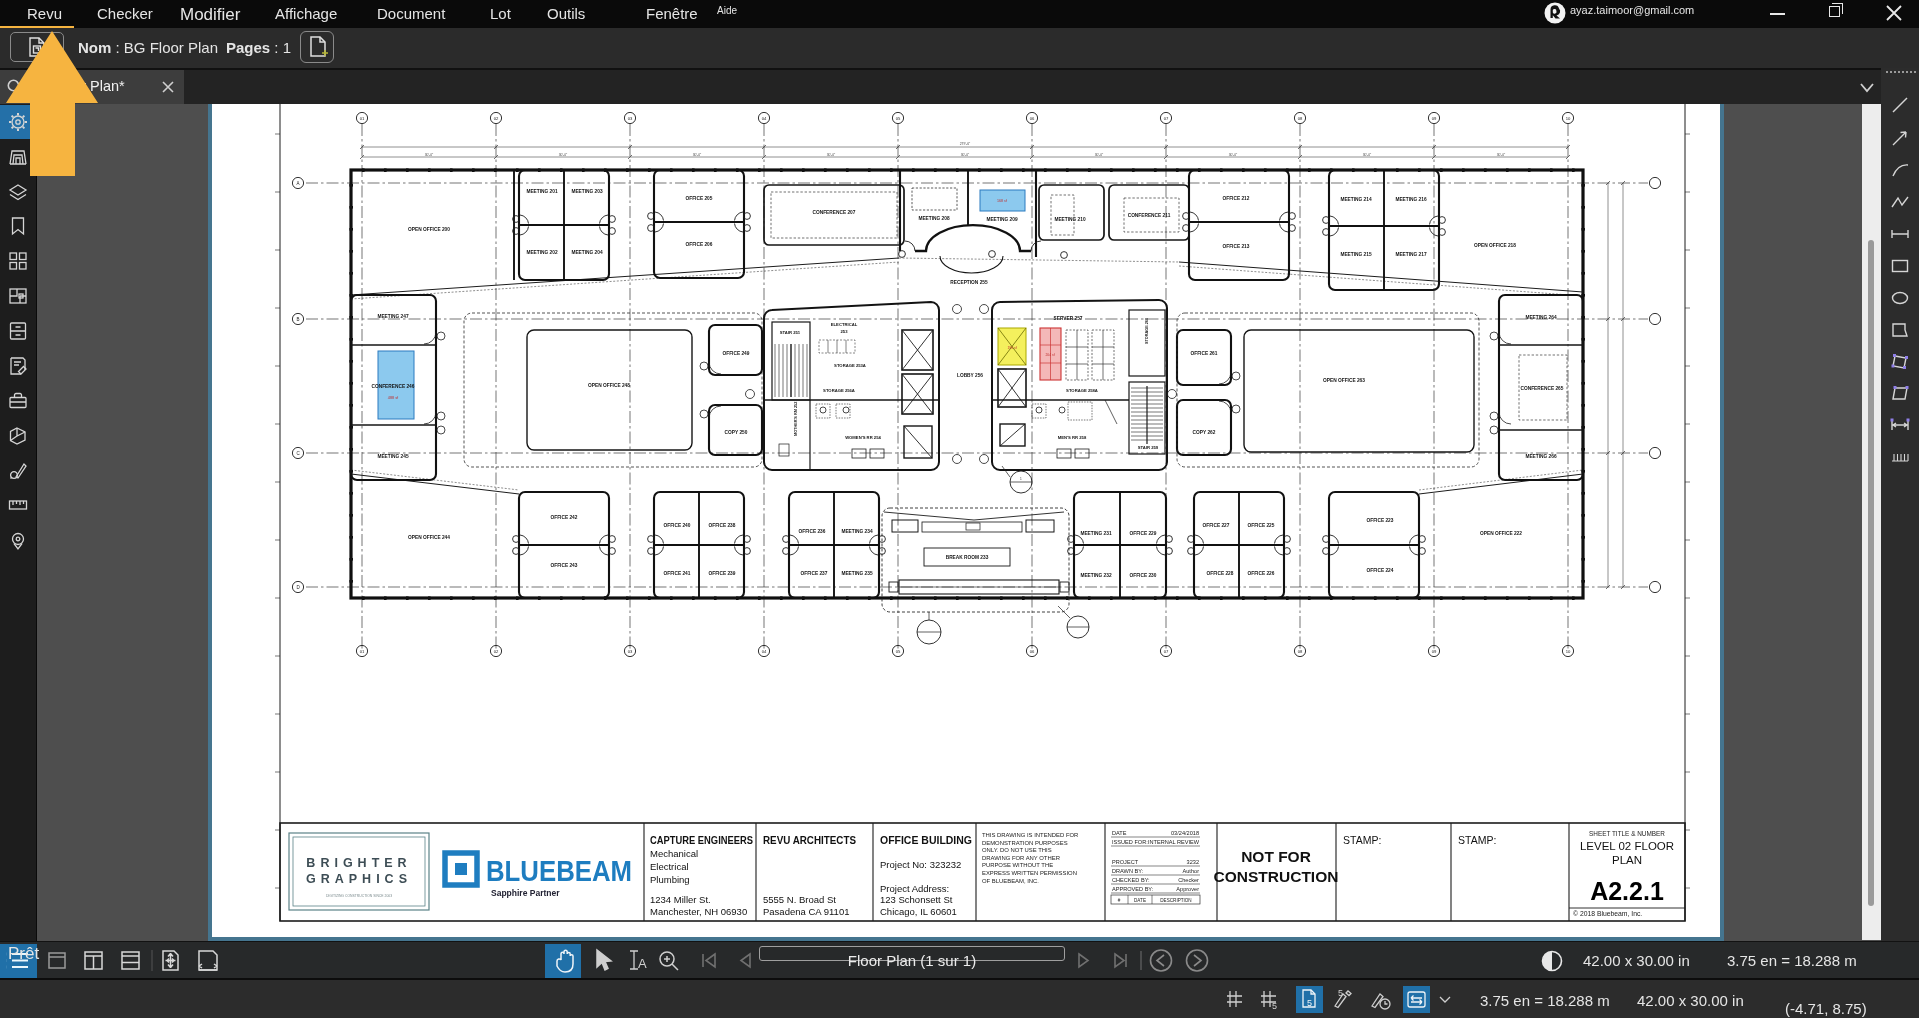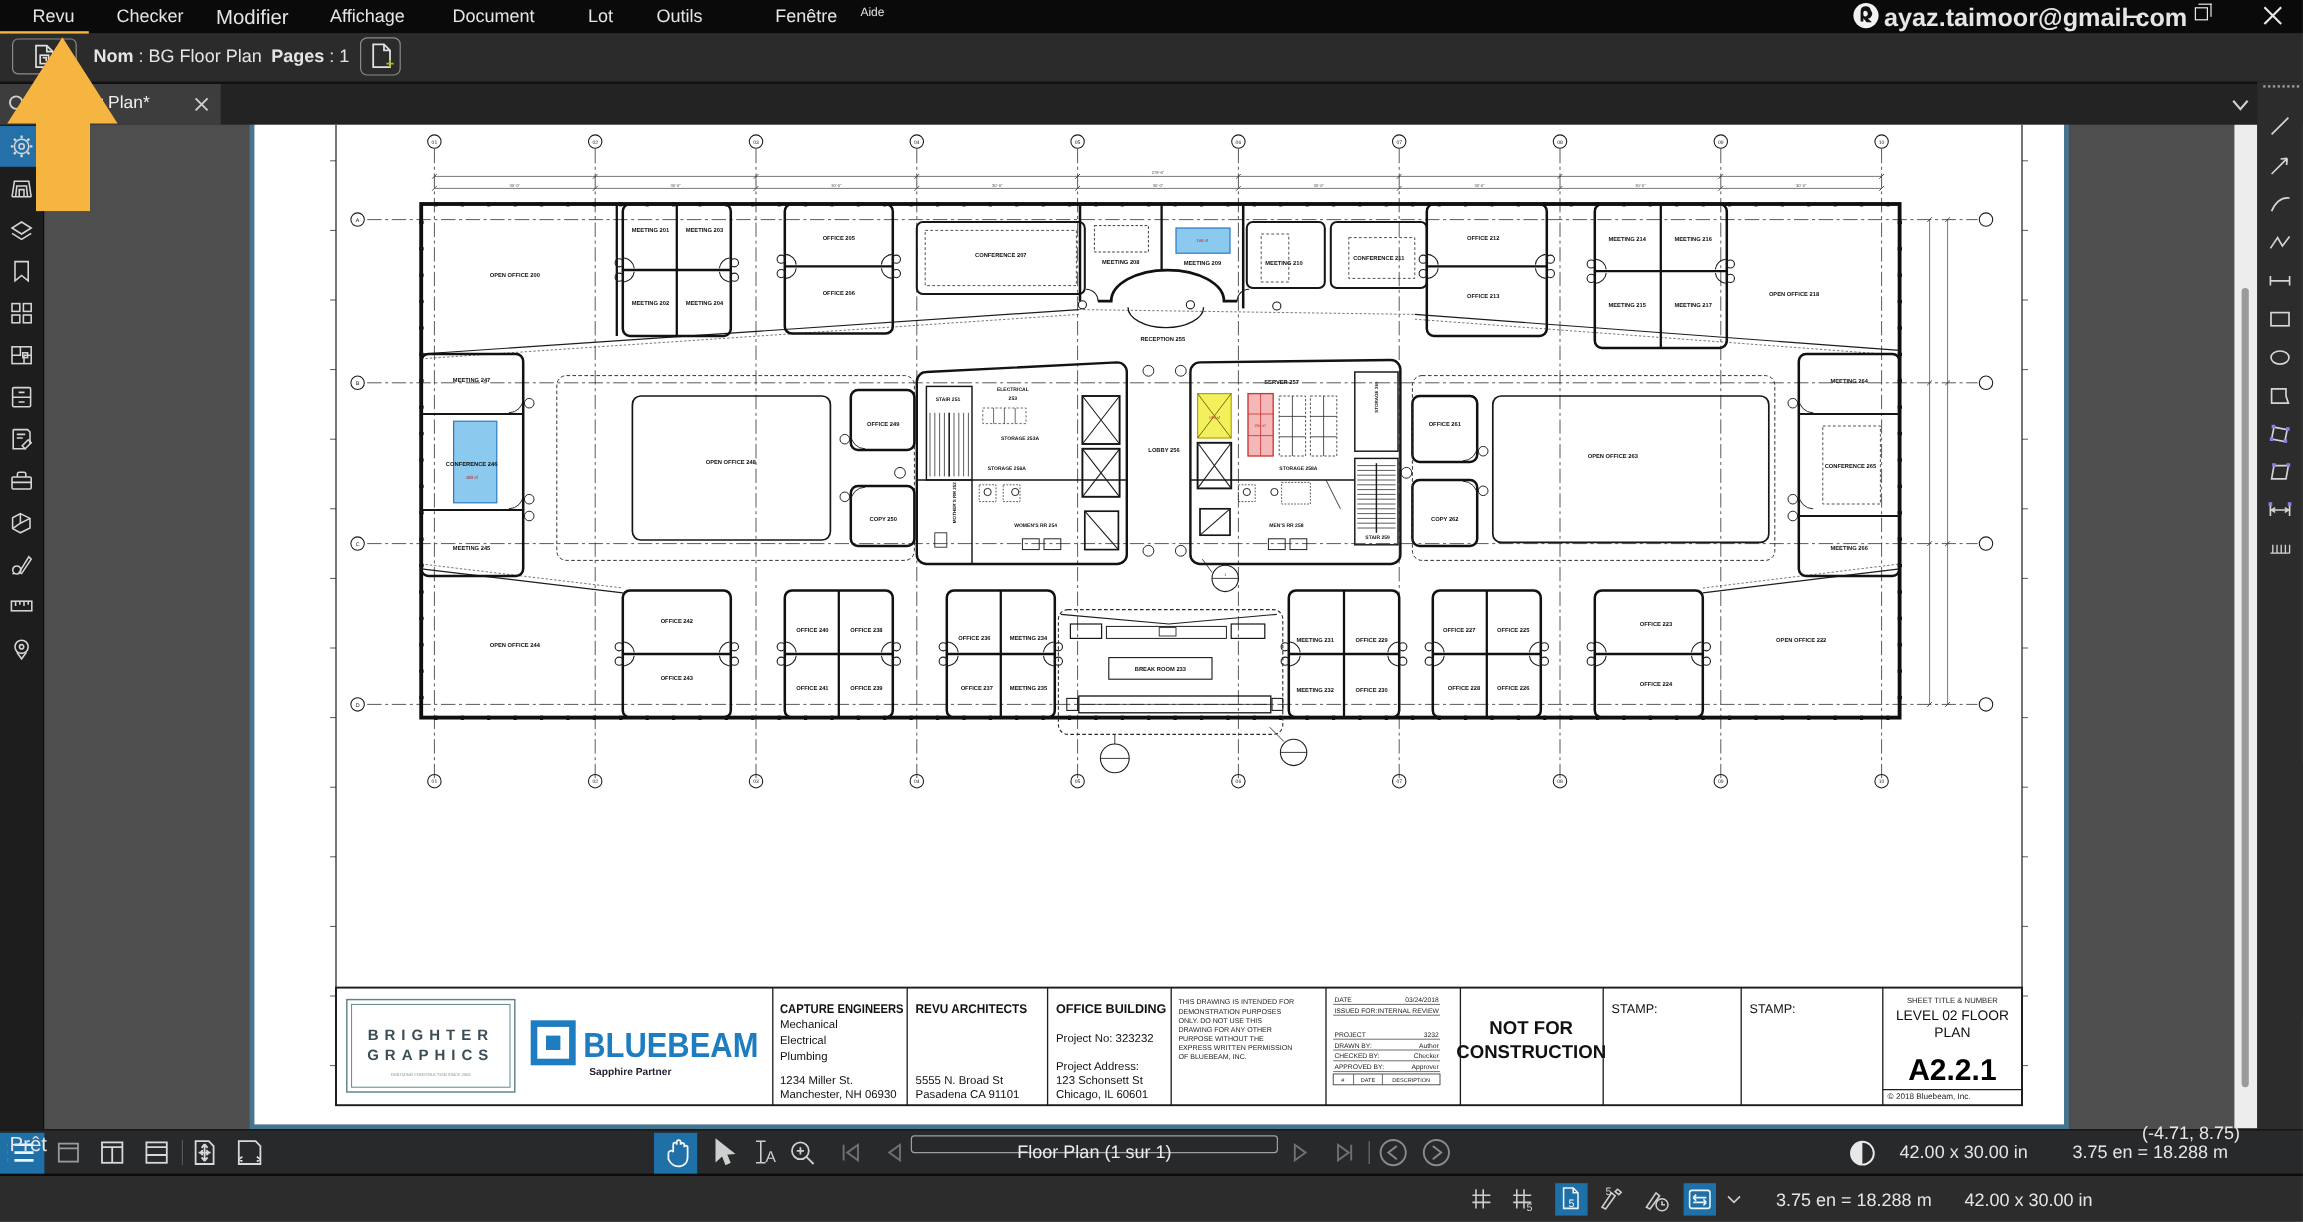--- a/index.html
+++ b/index.html
@@ -28,21 +28,21 @@
 <div class="abs txt" style="left:717px;top:5px;font-size:10px">Aide</div>
 
 <div class="abs" style="left:0;top:26px;width:74px;height:4px;background:#f6b440"></div>
 
 <svg class="abs" style="left:1543px;top:1px" width="24" height="24" viewBox="0 0 24 24">
 <circle cx="12" cy="12" r="10.5" fill="#f2f2f2"></circle>
 <path d="M7.5 17 L7.5 8.5 A4.3 4.3 0 0 1 16 7.6 A4.1 4.1 0 0 1 13.5 14.5 L17 17.5 L12.5 17.5 L9.8 14.2 L9.8 17 Z" fill="#111"></path>
 <path d="M9.8 9.1 A1.9 1.9 0 0 1 13.4 9.9 A1.9 1.9 0 0 1 9.8 11.4 Z" fill="#f2f2f2"></path>
 </svg>
 
-<div class="abs txt" style="left:1570px;top:4px;font-weight:bold;font-size:21px">ayaz.taimoor@gmail.com</div>
+<div class="abs txt" style="left:1570px;top:4px;font-weight:normal;font-size:11px">ayaz.taimoor@gmail.com</div>
 
 <div class="abs" style="left:1770px;top:13px;width:15px;height:2px;background:#e8e8e8"></div>
 
 <div class="abs" style="left:1829px;top:6px;width:11px;height:11px;border:1.6px solid #e8e8e8"></div>
 <div class="abs" style="left:1832px;top:3.2px;width:11px;height:11px;border-top:1.6px solid #e8e8e8;border-right:1.6px solid #e8e8e8"></div>
 
 <svg class="abs" style="left:1885px;top:4px" width="18" height="18" viewBox="0 0 18 18">
     <path d="M2 2 L16 16 M16 2 L2 16" stroke="#e8e8e8" stroke-width="1.8"></path>
   </svg>
 
@@ -1162,16 +1162,16 @@
       <rect x="188" y="10" width="17" height="15" rx="2"></rect>
       <path d="M191 16 h11 M191 16 l2.5 -2.5 M191 16 l2.5 2.5 M202 20 h-11 M202 20 l-2.5 -2.5 M202 20 l-2.5 2.5"></path>
     </g>
     <path d="M220 15 l5 5 l5 -5" stroke="#cfcfcf"></path>
   </svg>
 
 <div class="abs txt" style="left:1480px;top:992px;font-size:15px">3.75 en = 18.288 m</div>
 
 <div class="abs txt" style="left:1637px;top:992px;font-size:15px">42.00 x 30.00 in</div>
 
-<div class="abs txt" style="left:1785px;top:936px;font-size:15px">(-4.71, 8.75)</div>
+<div class="abs txt" style="left:1785px;top:1000px;font-size:15px">(-4.71, 8.75)</div>
 
 <svg class="abs" style="left:0;top:30px;z-index:60" width="110" height="146" viewBox="0 0 110 146">
 <polygon points="52,1 98,73 75,73 75,146 30,146 30,73 6,73" fill="#f6b440"></polygon>
 </svg>
 </body></html>

